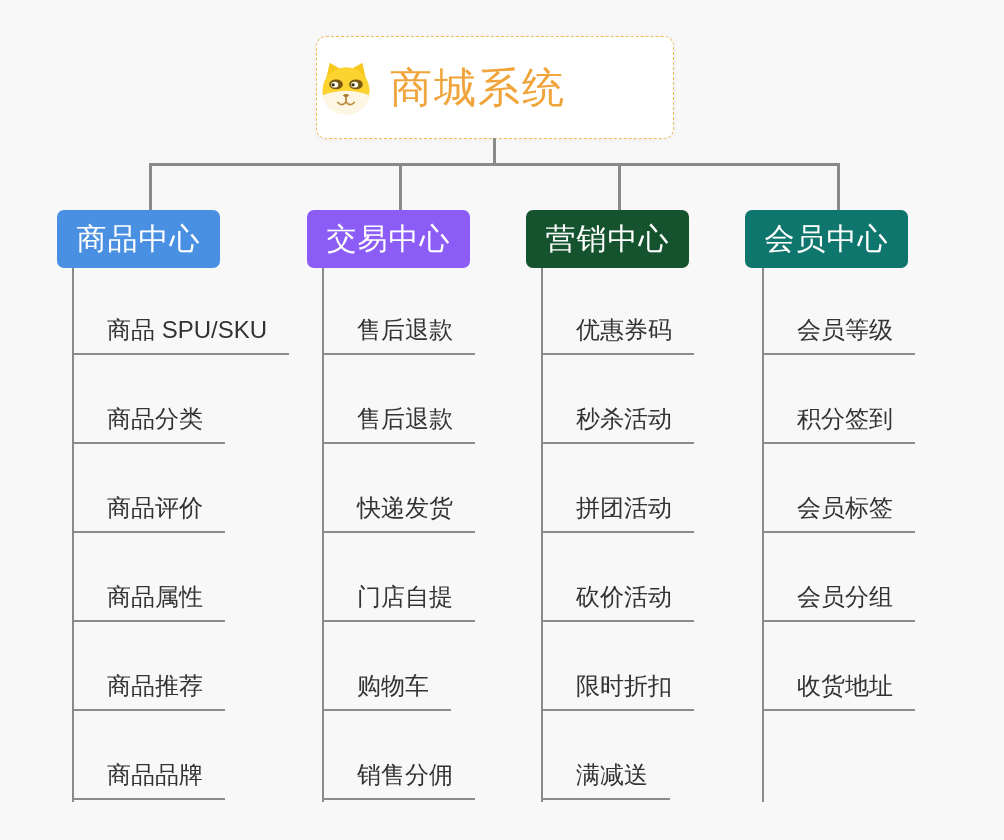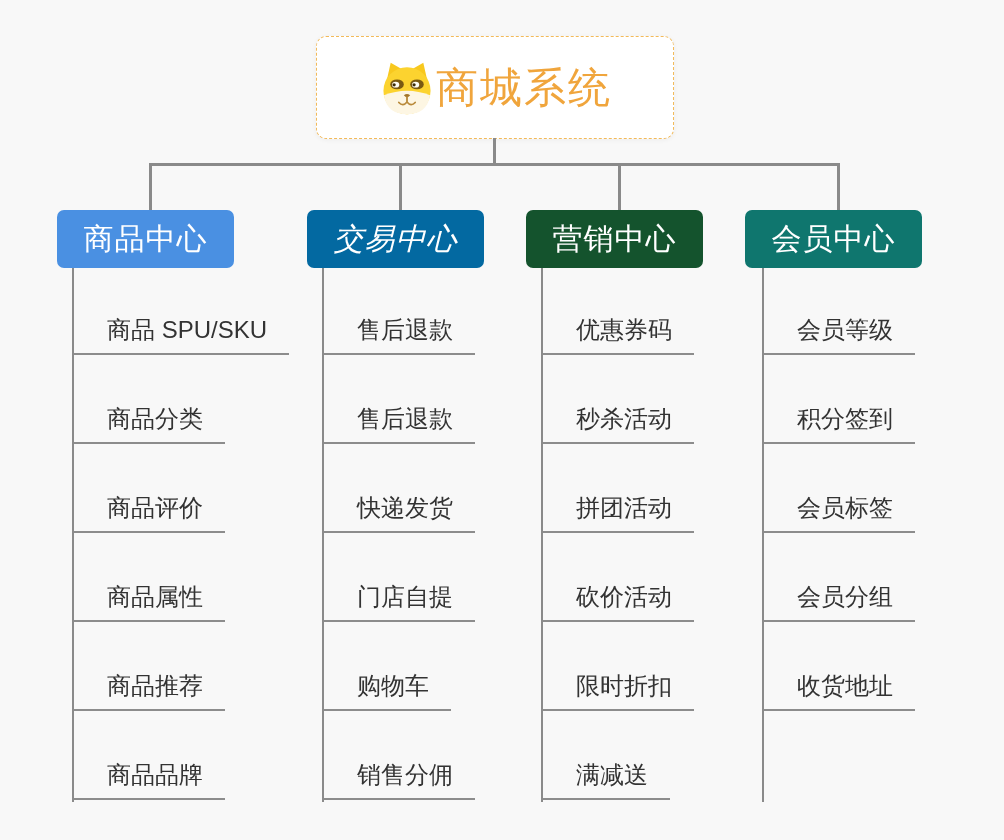--- a/index.html
+++ b/index.html
@@ -15,42 +15,43 @@
   }
 
   
   .root-node{
     position:absolute;left:316px;top:36px;
     width:358px;height:103px;
     background:#ffffff;
     border:1px dashed #f3ba59;
     border-radius:10px;
     box-shadow:0 1px 5px rgba(0,0,0,.05);
-    display:flex;align-items:center;justify-content:center;
+    display:flex;align-items:center;justify-content:flex-start;
+    gap:15px;
     box-sizing:border-box;
     cursor:pointer;
   }
   .root-title{
     font-size:42px;
     letter-spacing:2px;
     color:#f0a53c;
     white-space:nowrap;
   }
 
   
   .conn{position:absolute;background:#8a8a8a;}
   .conn-root-v{left:493px;top:138px;width:3px;height:27px;}
   .conn-h{left:150px;top:163px;width:690px;height:3px;}
   .conn-drop{top:163px;width:3px;height:47px;}
   .drop-0{left:149px}.drop-1{left:399px}.drop-2{left:618px}.drop-3{left:837px}
 
   
   .pill{
     position:absolute;top:210px;
-    width:177px;height:58px;
+    width:163px;height:58px;
     border-radius:7px;
     display:flex;align-items:center;justify-content:center;
     cursor:pointer;
   }
   .pill-label{
     color:#ffffff;font-size:30px;letter-spacing:1px;white-space:nowrap;
   }
   .pill-0{left:57px}.pill-1{left:307px}.pill-2{left:526px}.pill-3{left:745px}
 
   
@@ -106,21 +107,21 @@
   <div class="conn conn-root-v" style="background-color: rgb(138, 138, 138);"></div>
   <div class="conn conn-h" style="background-color: rgb(138, 138, 138);"></div>
   <div class="conn conn-drop drop-0" style="background-color: rgb(138, 138, 138);"></div>
   <div class="conn conn-drop drop-1" style="background-color: rgb(138, 138, 138);"></div>
   <div class="conn conn-drop drop-2" style="background-color: rgb(138, 138, 138);"></div>
   <div class="conn conn-drop drop-3" style="background-color: rgb(138, 138, 138);"></div>
 
   <div class="pill pill-0" style="background-color: rgb(74, 144, 226);">
     <span class="pill-label">商品中心</span>
   </div>
-  <div class="pill pill-1" style="background-color: #0369a1; font-style: italic;">
+  <div class="pill pill-1" style="background-color: #8b5cf6;">
     <span class="pill-label">交易中心</span>
   </div>
   <div class="pill pill-2" style="background-color: #14532d;">
     <span class="pill-label">营销中心</span>
   </div>
   <div class="pill pill-3" style="background-color: #0f766e;">
     <span class="pill-label">会员中心</span>
   </div>
 
   <div class="leaves col-0">

